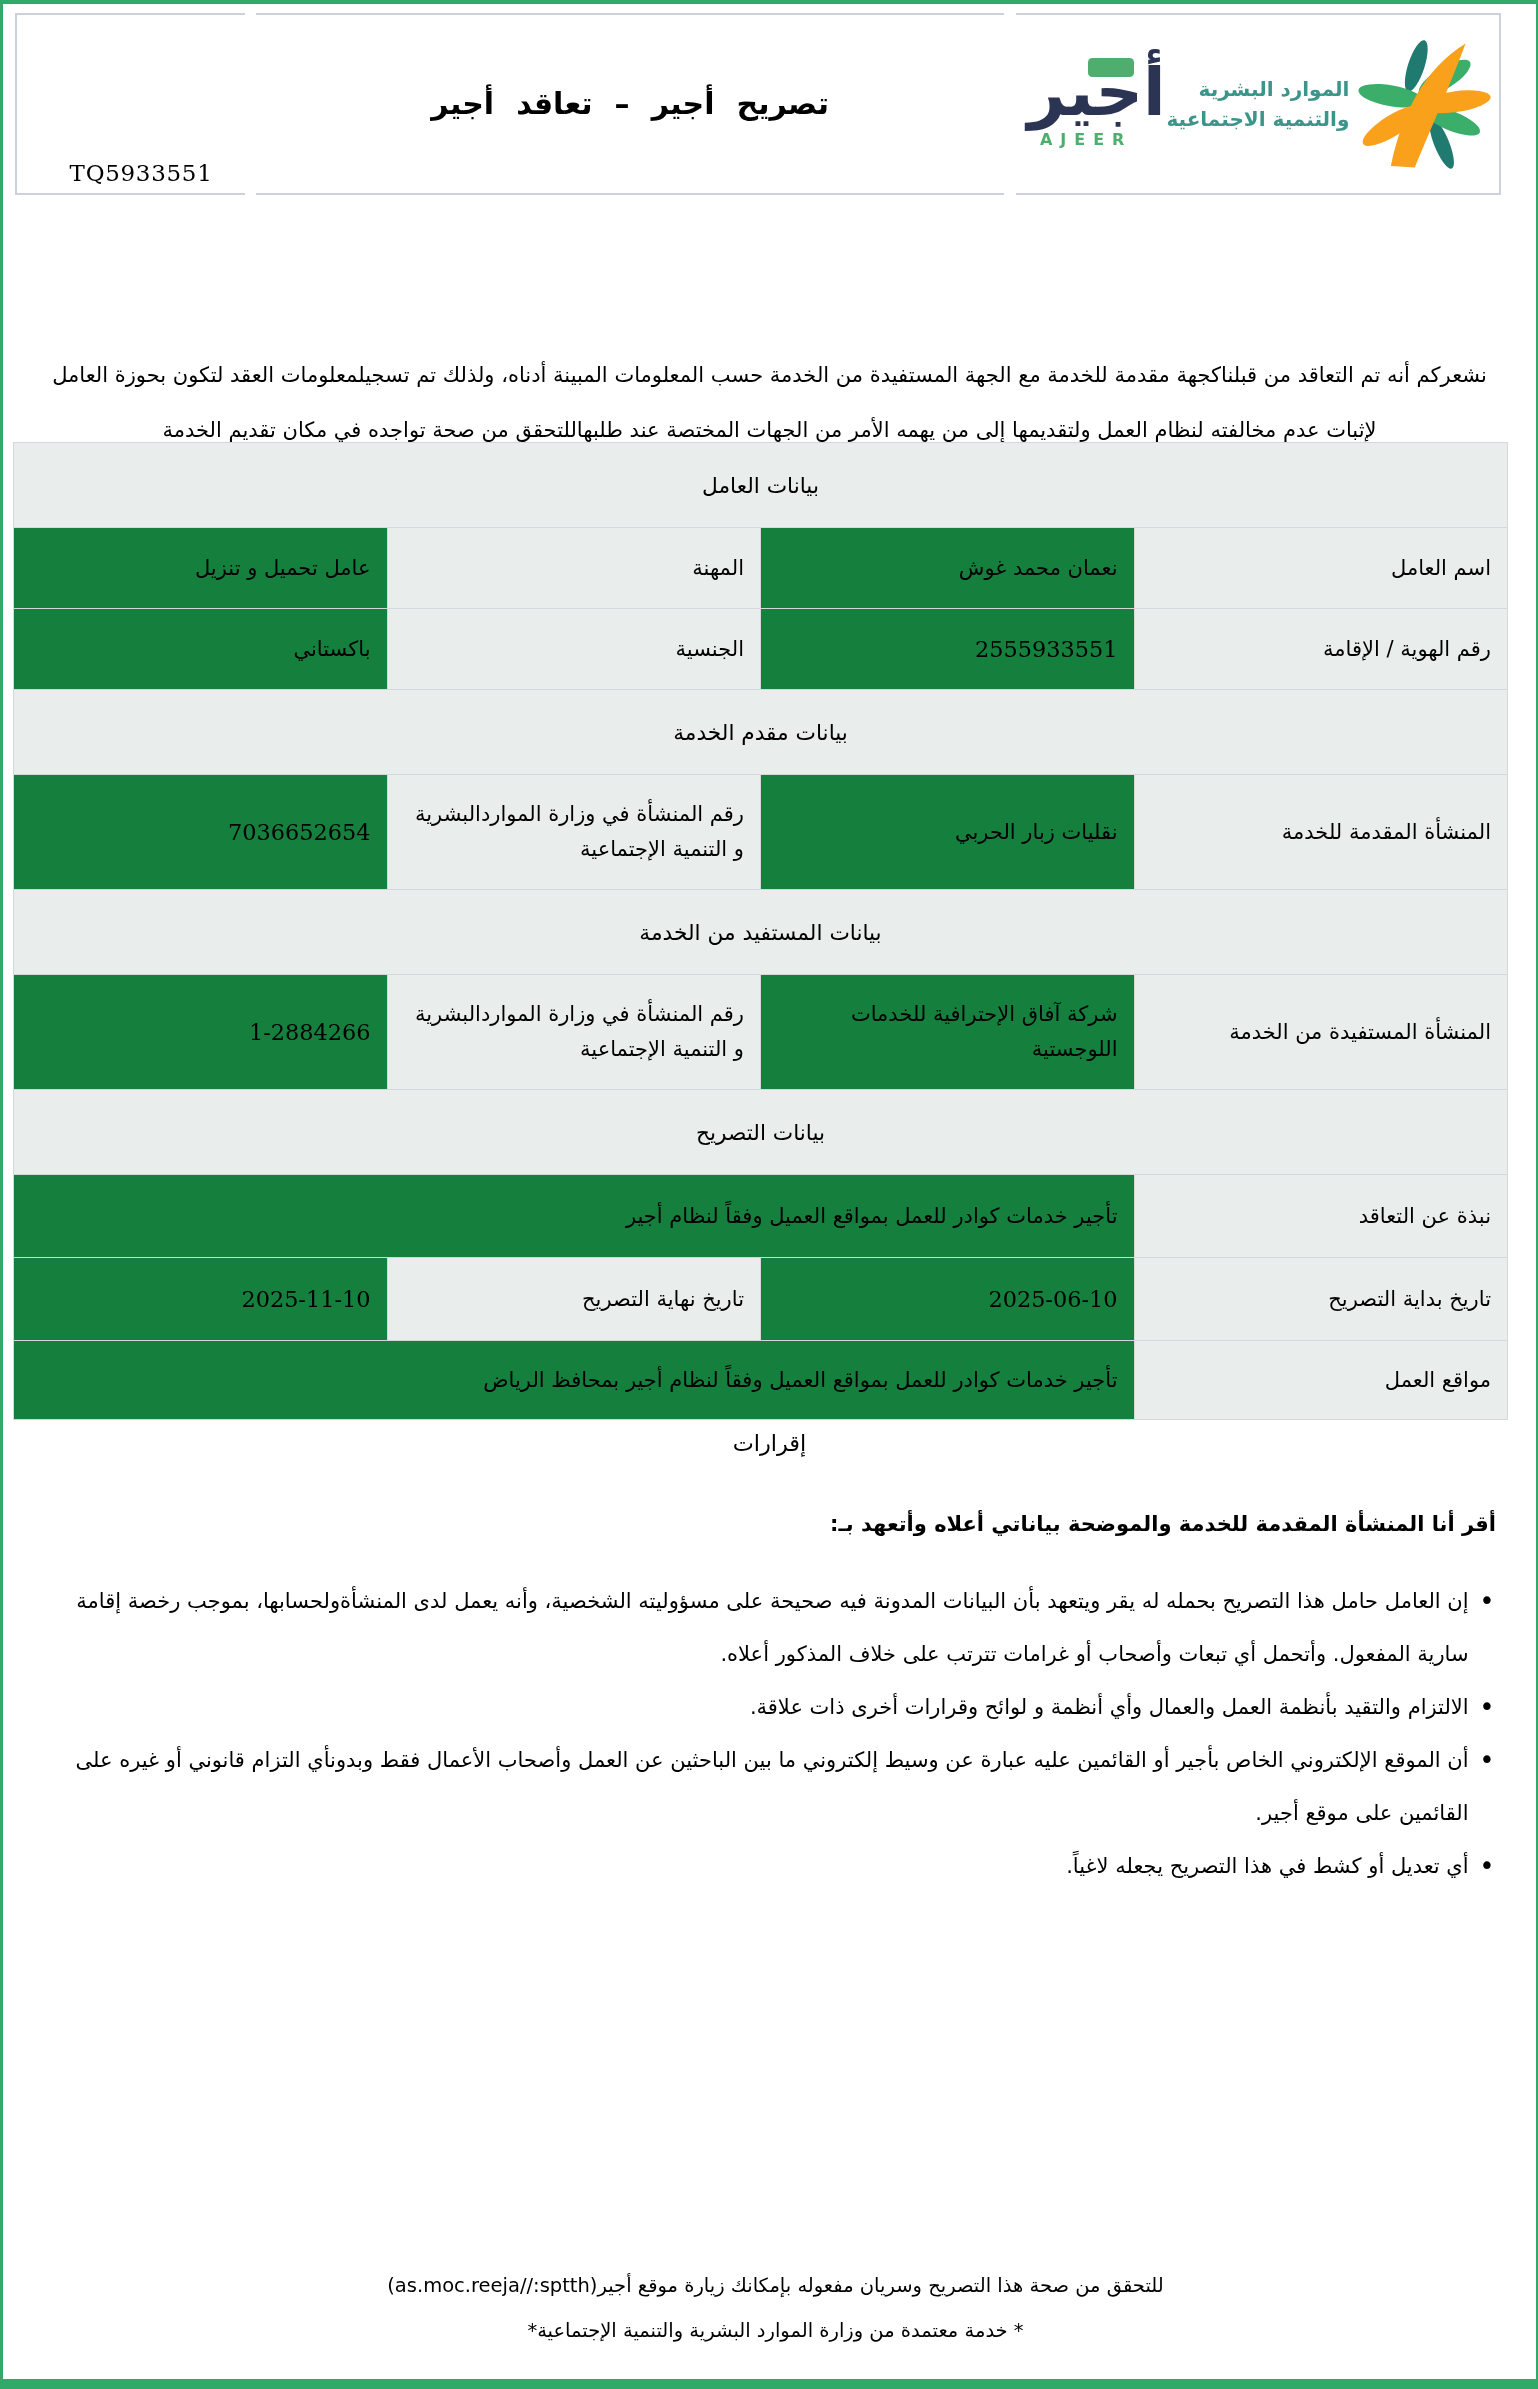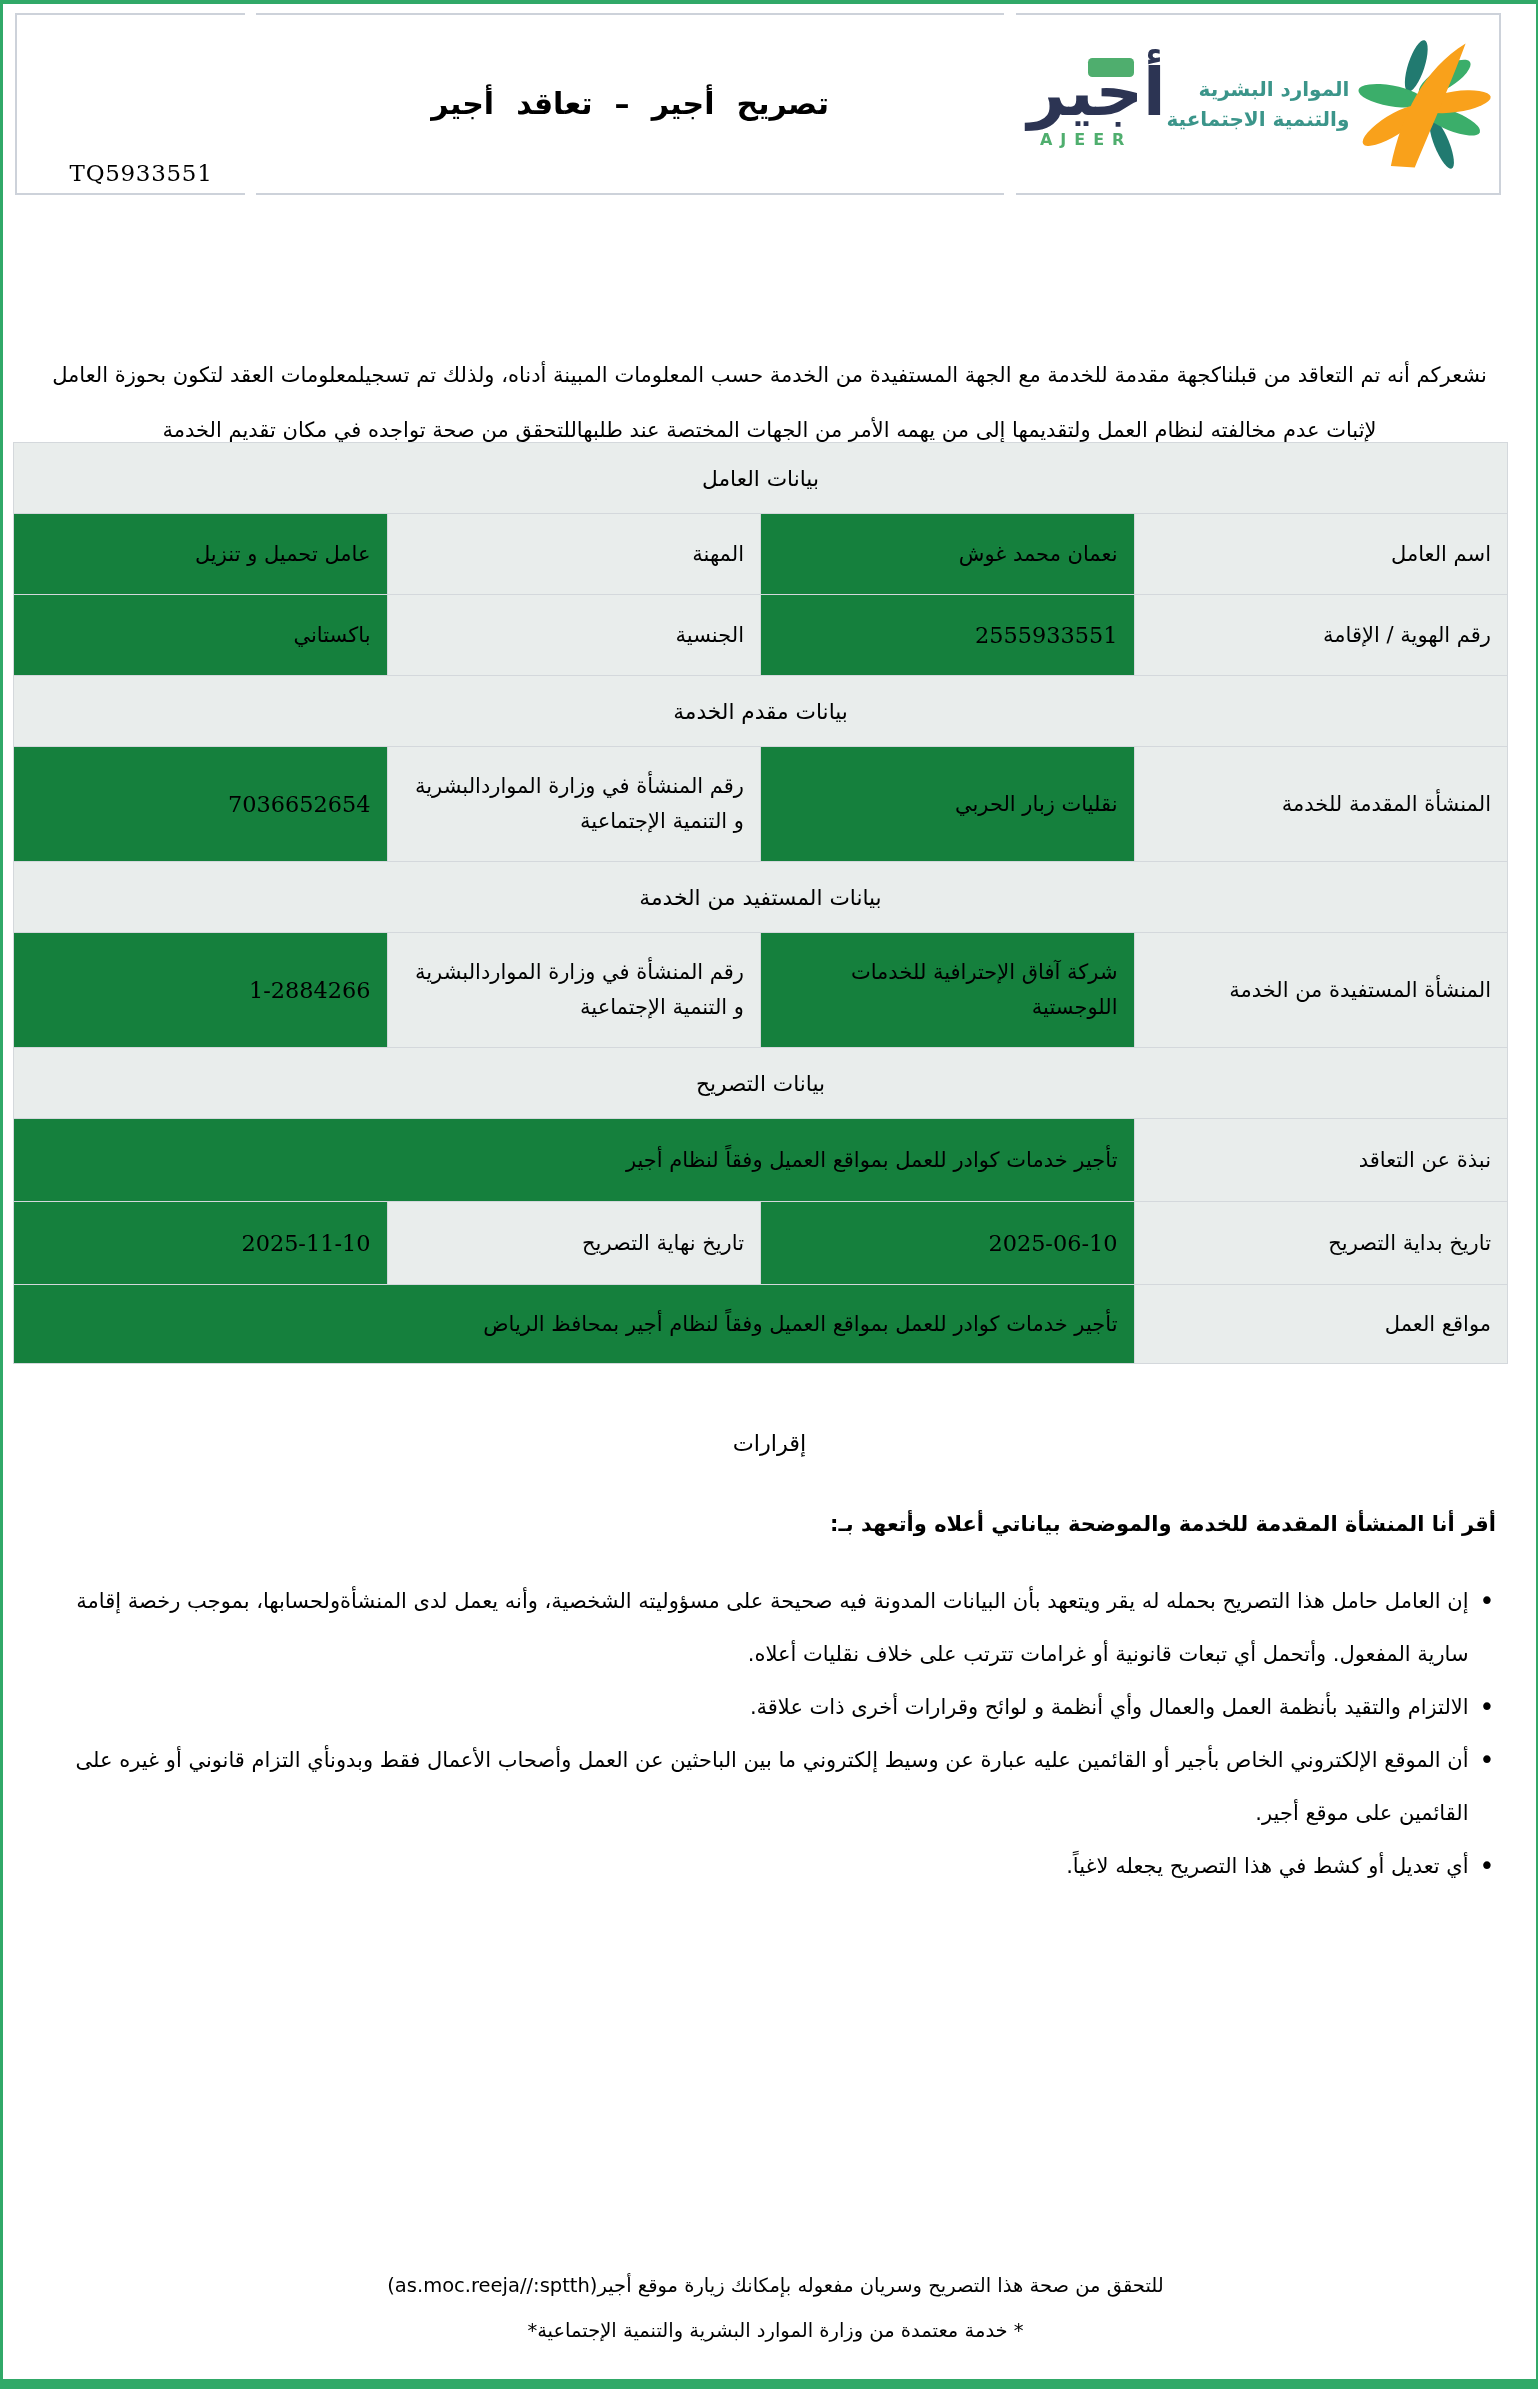--- a/index.html
+++ b/index.html
@@ -71,21 +71,21 @@
   }
   .info-table td.section-cell{
     background:#e9edec;text-align:center;font-size:21.7px;
   }
   .info-table td.label{background:#e9edec;}
   .info-table td.num{
     font-family:"DejaVu Serif","Liberation Serif",serif;
     font-size:22.4px;
     margin-top:9px;
   }
-  tr.h-section td{height:71px;}
+  tr.h-section td{height:85px;}
   tr.h-std td{height:81px;}
   tr.h-est td{height:115px;}
   tr.h-about td{height:83px;}
   tr.h-loc td{height:79px;}
   
   .decl{position:absolute;top:1426px;left:40px;right:40px;direction:rtl;}
   .decl-title{text-align:center;font-size:22.4px;margin:0 0 42px 0;font-weight:normal;}
   .decl-intro{font-size:21px;margin:0 0 24.6px 0;line-height:52px;font-weight:bold;}
   .decl-list{list-style:none;margin:0;padding:0;}
   .decl-list li{
@@ -199,21 +199,21 @@
         <td class="label">مواقع العمل</td>
         <td colspan="3">تأجير خدمات كوادر للعمل بمواقع العميل وفقاً لنظام أجير بمحافظ الرياض</td>
       </tr>
     </tbody>
   </table>
 
   <div class="decl">
     <h2 class="decl-title">إقرارات</h2>
     <p class="decl-intro">أقر أنا المنشأة المقدمة للخدمة والموضحة بياناتي أعلاه وأتعهد بـ:</p>
     <ul class="decl-list">
-      <li>إن العامل حامل هذا التصريح بحمله له يقر ويتعهد بأن البيانات المدونة فيه صحيحة على مسؤوليته الشخصية، وأنه يعمل لدى المنشأةولحسابها، بموجب رخصة إقامة سارية المفعول. وأتحمل أي تبعات قانونية أو غرامات تترتب على خلاف نقليات أعلاه.</li>
+      <li>إن العامل حامل هذا التصريح بحمله له يقر ويتعهد بأن البيانات المدونة فيه صحيحة على مسؤوليته الشخصية، وأنه يعمل لدى المنشأةولحسابها، بموجب رخصة إقامة سارية المفعول. وأتحمل أي تبعات وأصحاب أو غرامات تترتب على خلاف المذكور أعلاه.</li>
       <li>الالتزام والتقيد بأنظمة العمل والعمال وأي أنظمة و لوائح وقرارات أخرى ذات علاقة.</li>
       <li>أن الموقع الإلكتروني الخاص بأجير أو القائمين عليه عبارة عن وسيط إلكتروني ما بين الباحثين عن العمل وأصحاب الأعمال فقط وبدونأي التزام قانوني أو غيره على القائمين على موقع أجير.</li>
       <li>أي تعديل أو كشط في هذا التصريح يجعله لاغياً.</li>
     </ul>
   </div>
 
   <div class="footer">
     <div class="footer-line">
       <span>للتحقق من صحة هذا التصريح وسريان مفعوله بإمكانك زيارة موقع أجير</span><span class="footer-url">(as.moc.reeja//:sptth)</span>
     </div>

